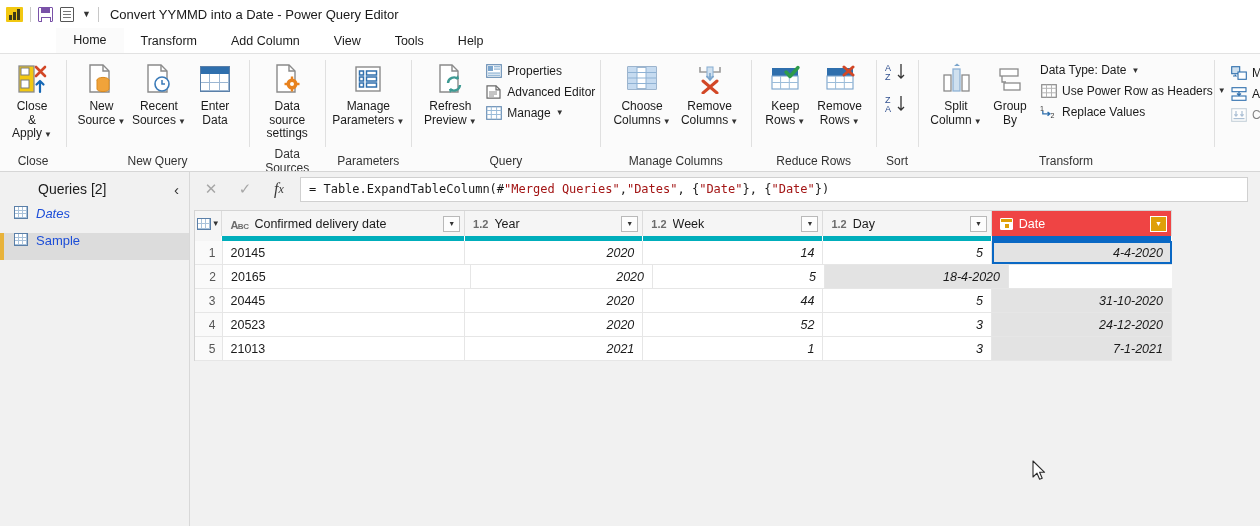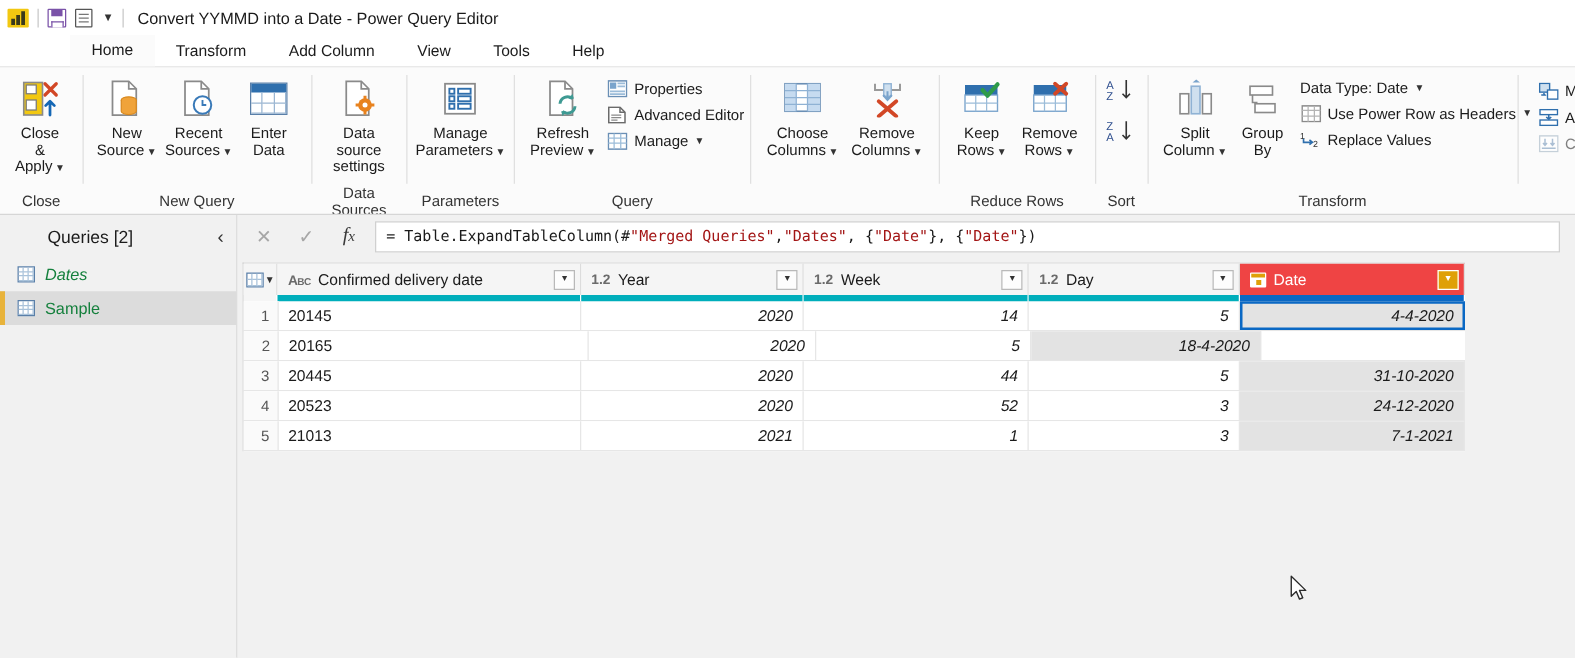--- a/index.html
+++ b/index.html
@@ -77,21 +77,21 @@
   .grid-ico .hdr { height:7px; background:#2f6fad; }
   .grid-ico .cells { display:grid; grid-template-columns:1fr 1fr 1fr; grid-template-rows:1fr 1fr; height:17px; }
   .grid-ico .cells div { border-right:1px solid #9bb6d2; border-bottom:1px solid #9bb6d2; }
 
   
   .main { display:flex; height: 526px; }
   .queries-pane { width: 190px; background: #f1f1f1; border-right: 1px solid #d8d8d8; }
   .qp-head { height: 34px; display:flex; align-items:center; padding: 0 10px 0 14px; font-size:14px; color:#1b1b1b; }
   .qp-head .lbl { flex:1;margin-left:24px; }
   .qp-collapse { font-size: 15px; color:#333; cursor:pointer; }
-  .q-item { height: 27px; display:flex; align-items:center; gap:8px; padding-left: 14px; font-size:13px; color:#15803d; position:relative; cursor:default; }
+  .q-item { height: 27px; display:flex; gap:8px; padding-left: 14px; font-size:13px; color:#1d4ed8; position:relative; cursor:default; }
   .q-item.selected { background:#dcdcdc; }
   .q-item.selected::before { content:''; position:absolute; left:0; top:0; bottom:0; width:4px; background:#e8b33b; }
   .q-item.italic { font-style: italic; }
   .q-tbl-ico { width:14px; height:13px; border:1.2px solid #5a7fa8; background:#fff; display:grid; grid-template-columns:1fr 1fr 1fr; grid-template-rows:1fr 1fr 1fr; flex:0 0 14px; }
   .q-tbl-ico div { border-right:1px solid #a9c2da; border-bottom:1px solid #a9c2da; }
 
   .content { flex:1; background:#f1f1f1; position:relative; }
 
   
   .fbar { height: 34px; display:flex; align-items:center; padding: 4px 6px 4px 4px; gap:0; }
@@ -410,20 +410,21 @@
               <path d="M16 9 v6 M12.5 12 l3.5 4 l3.5 -4" fill="none" stroke="#7aa4cc" stroke-width="1.6"></path>
               <path d="M9 17 L23 29 M23 17 L9 29" stroke="#d24726" stroke-width="3" stroke-linecap="round"></path>
             </svg>
           </span>
           <span class="lbl">
             <span>Remove</span><br>
             <span>Columns</span><span class="caret-inline">▼</span>
           </span>
         </div>
       </div>
+      <div class="rg-label">Manage Columns</div>
     </div>
 
     <div class="rgroup" style="width:129px">
       <div class="rg-items" style="justify-content:space-around">
         <div class="big-btn">
           <span class="ic">
             <svg width="32" height="28" viewBox="0 0 32 28">
               <rect x="3" y="3" width="26" height="8" fill="#2f6fad"></rect>
               <rect x="3" y="11" width="26" height="13" fill="#fff" stroke="#7aa4cc" stroke-width="1.1"></rect>
               <g stroke="#9bbcd9" stroke-width="1">

